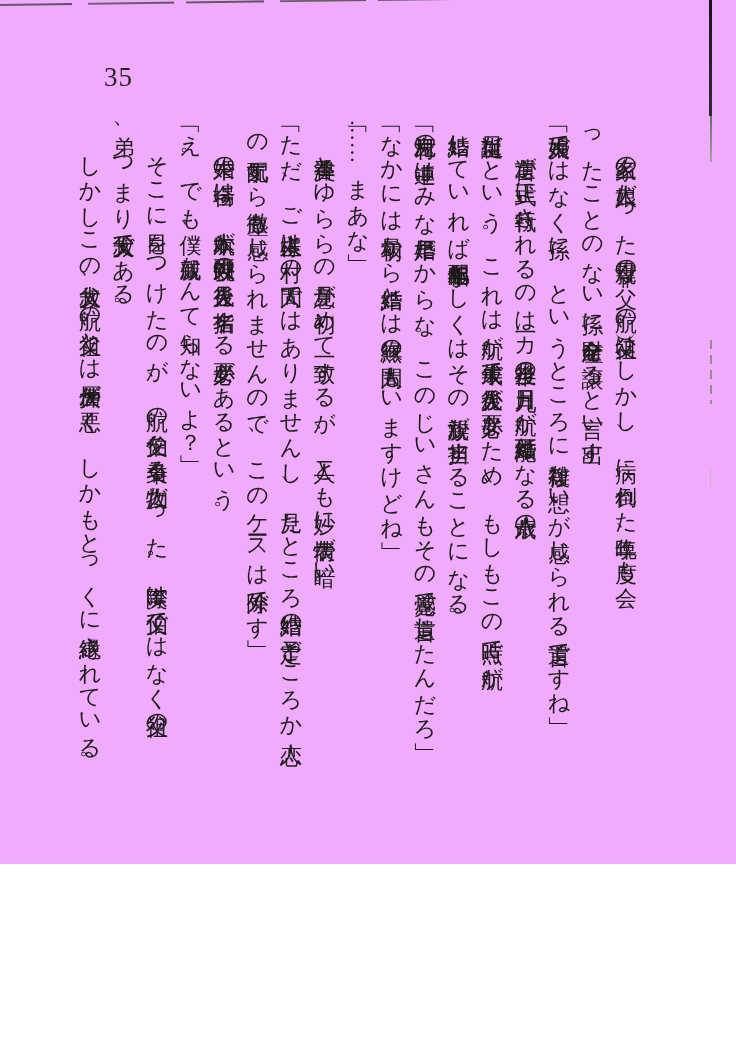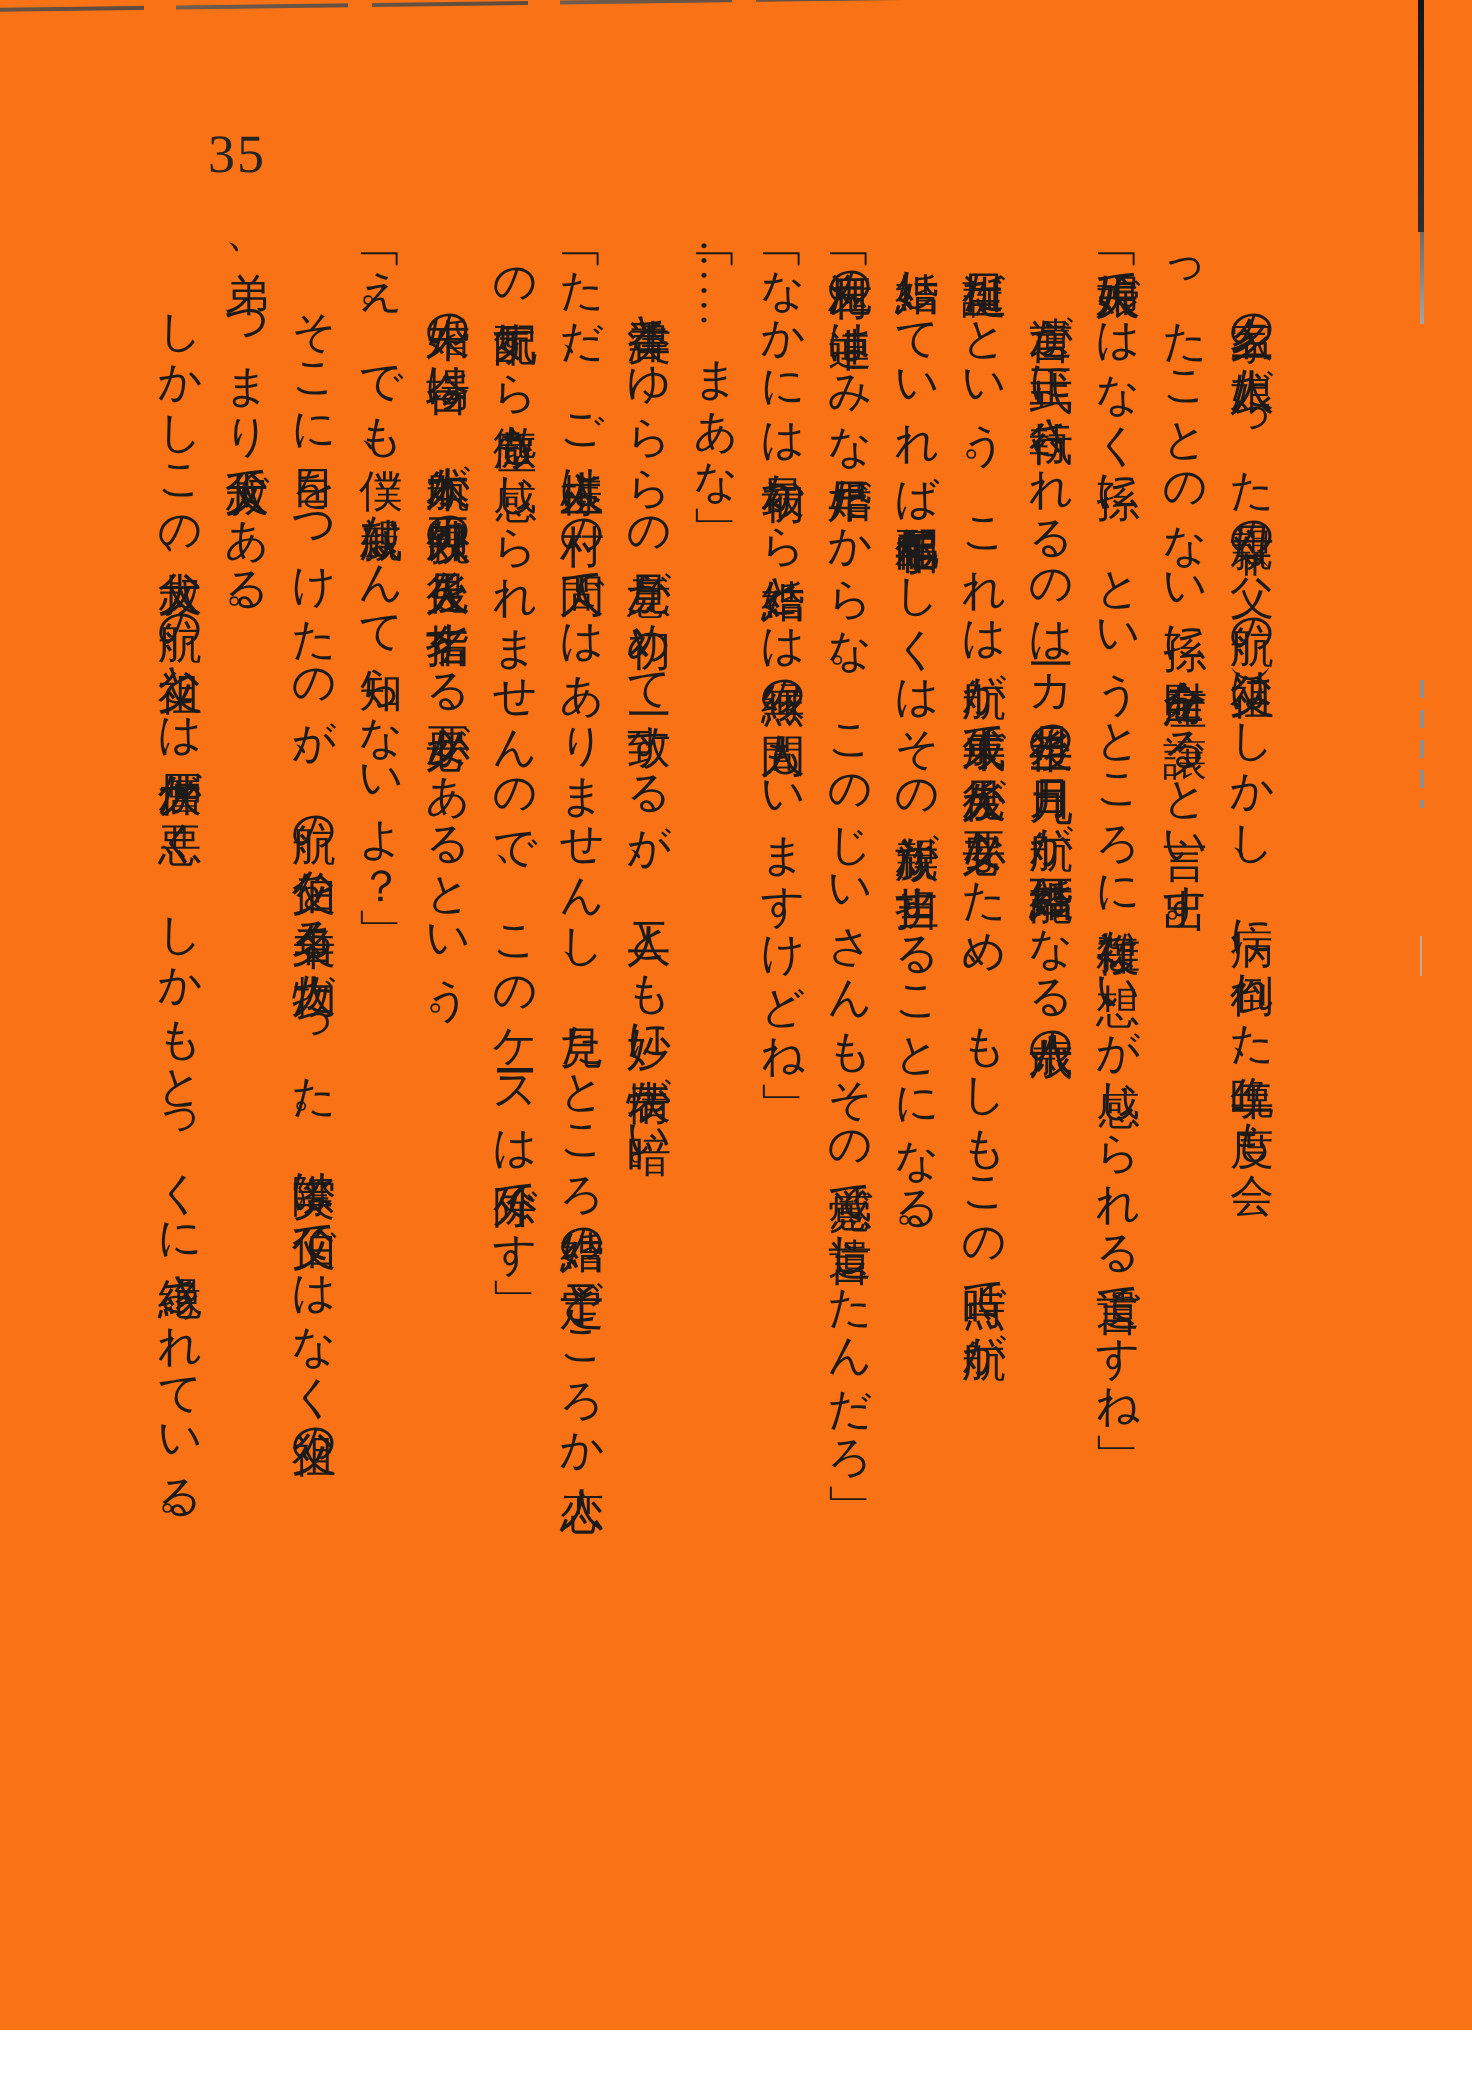--- a/index.html
+++ b/index.html
@@ -6,22 +6,22 @@
     margin: 0;
     padding: 0;
     width: 736px;
     height: 1038px;
     overflow: hidden;
     background: #ffffff;
   }
   .page {
     position: relative;
     width: 736px;
-    height: 1015px;
-    background: #f97316;
+    height: 864px;
+    background: #f0abfc;
     font-family: "Liberation Serif", "DejaVu Serif", serif;
     color: #1d1b19;
   }
   
   .artifact-top {
     position: absolute;
     left: -6px;
     top: 4px;
     width: 610px;
     height: 2px;

